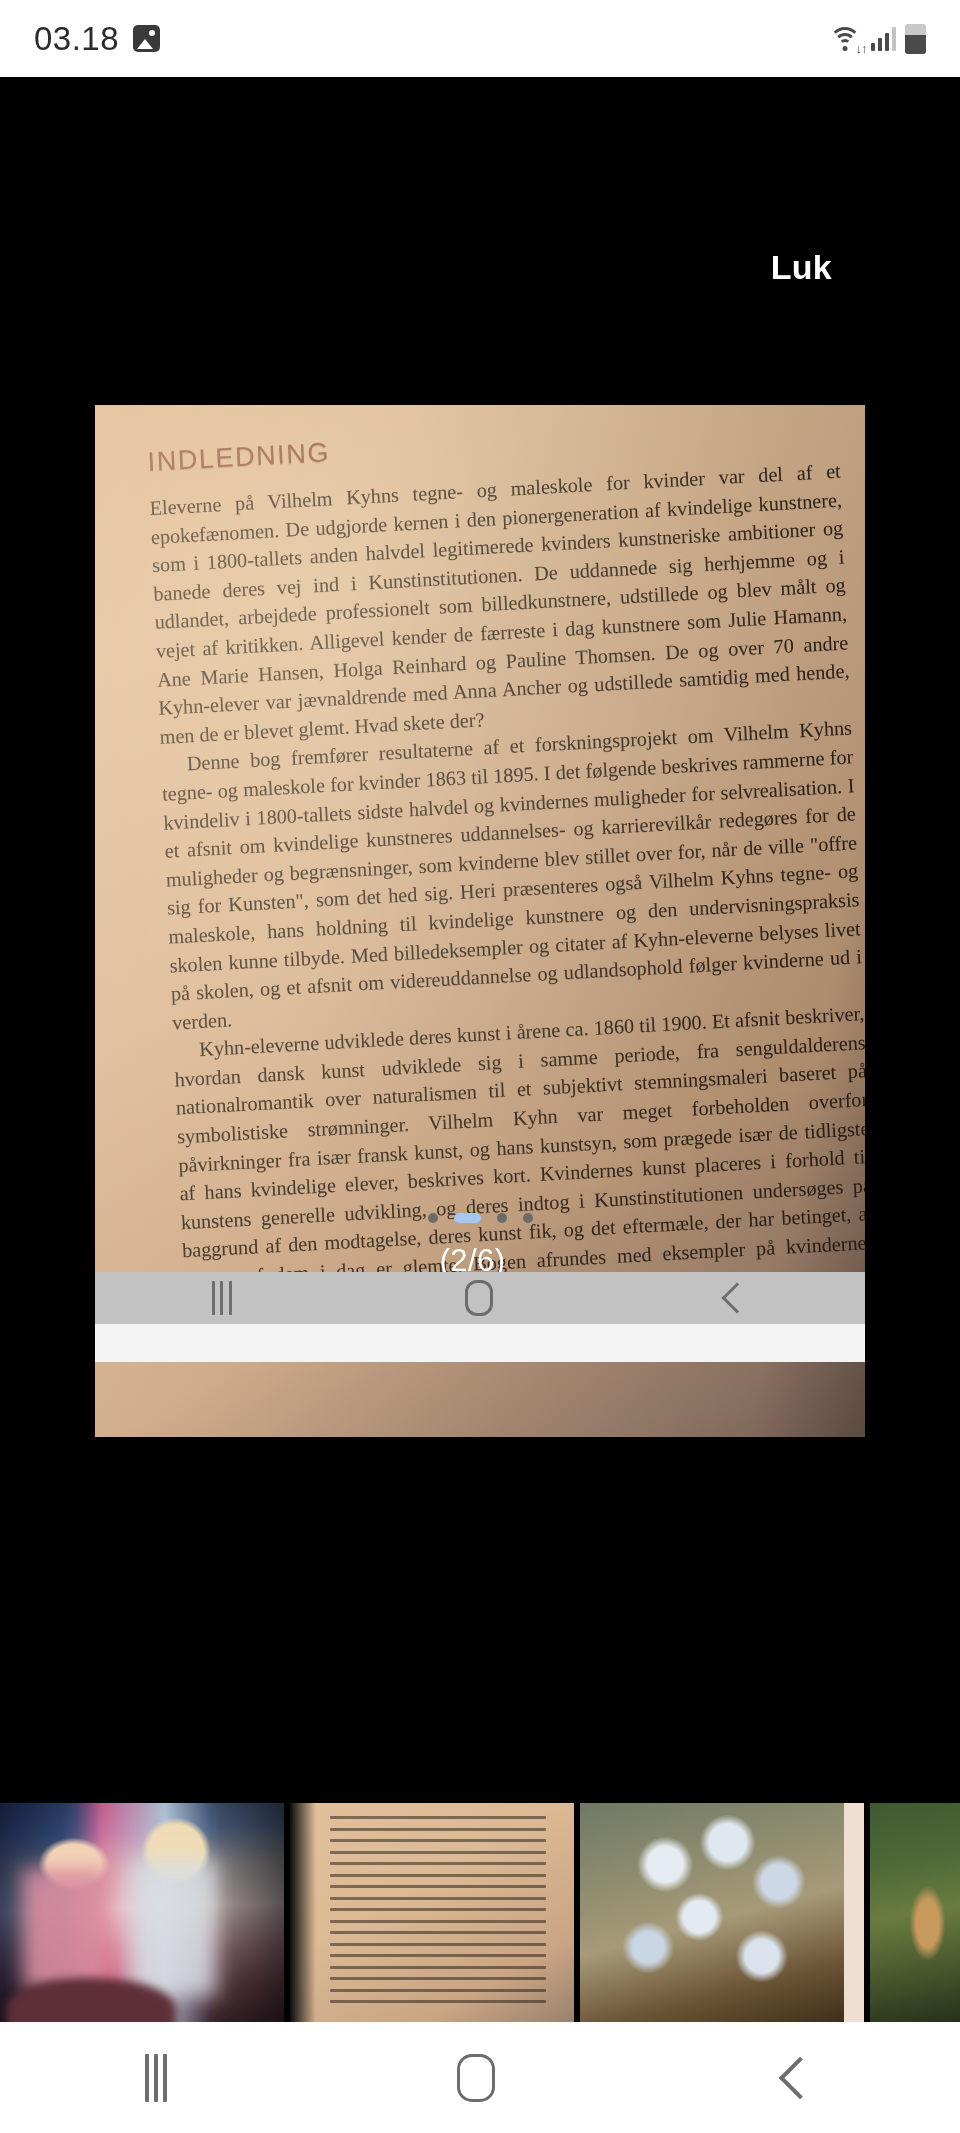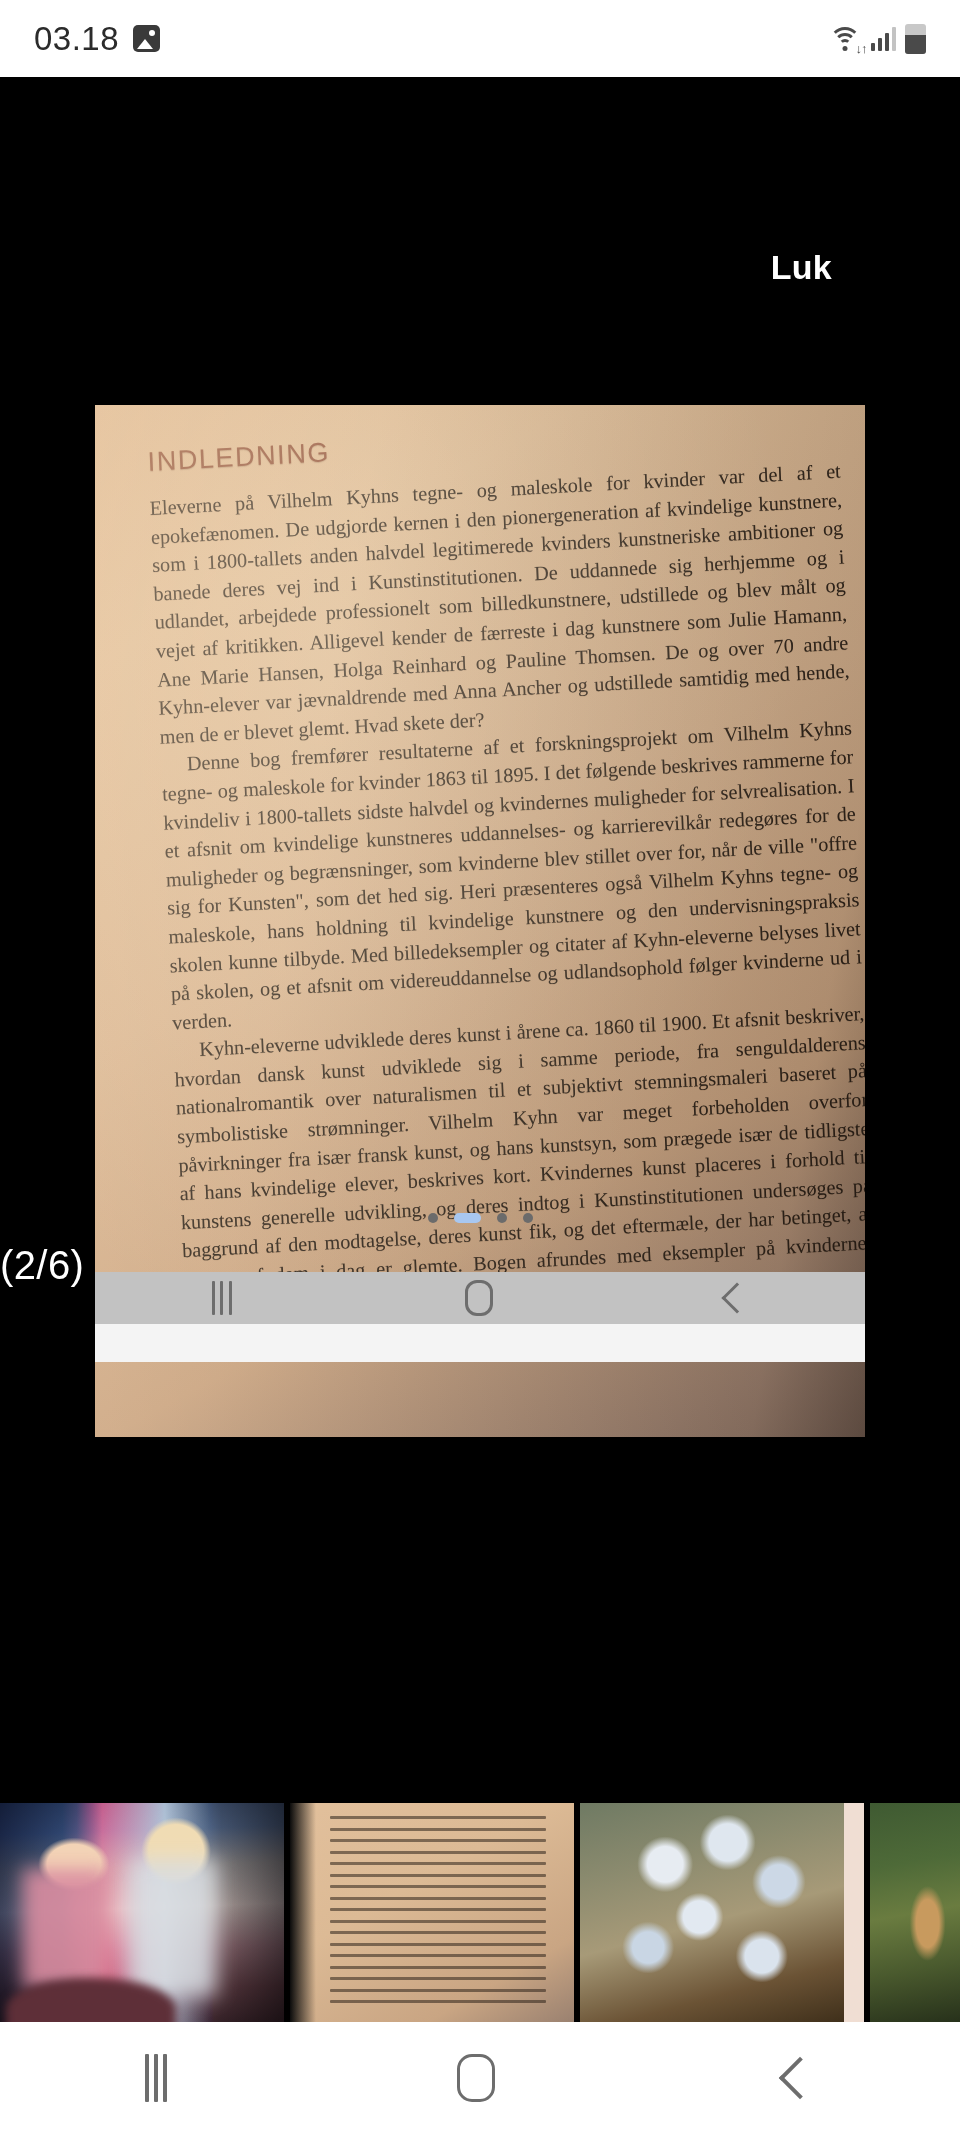--- a/index.html
+++ b/index.html
@@ -91,22 +91,22 @@
   }
   .page-para + .page-para { text-indent:26px; }
 
   
   .dots { position:absolute; left:0; right:0; top:1136px; display:flex; justify-content:center; align-items:center; gap:16px; }
   .dots .dot { width:10px; height:10px; border-radius:50%; background:#6b6b6b; }
   .dots .dot.active { width:27px; border-radius:6px; background:#a8c7f0; }
 
   
   .counter {
-    position:absolute; left:0; right:15px; top:1166px; text-align:left;
-    color:#ffffff; font-size:40px; letter-spacing:0.4px;
+    position:absolute; left:0; right:15px; top:1166px; text-align:center;
+    color:#ffffff; font-size:31px; letter-spacing:0.4px;
   }
 
   
   .inner-navbar {
     position:absolute; left:95px; top:1195px; width:770px; height:90px;
     background:#f4f4f4; overflow:hidden;
   }
   .inner-navbar .top-band {
     position:absolute; left:0; top:0; width:100%; height:52px; background:#c2c2c2;
   }

